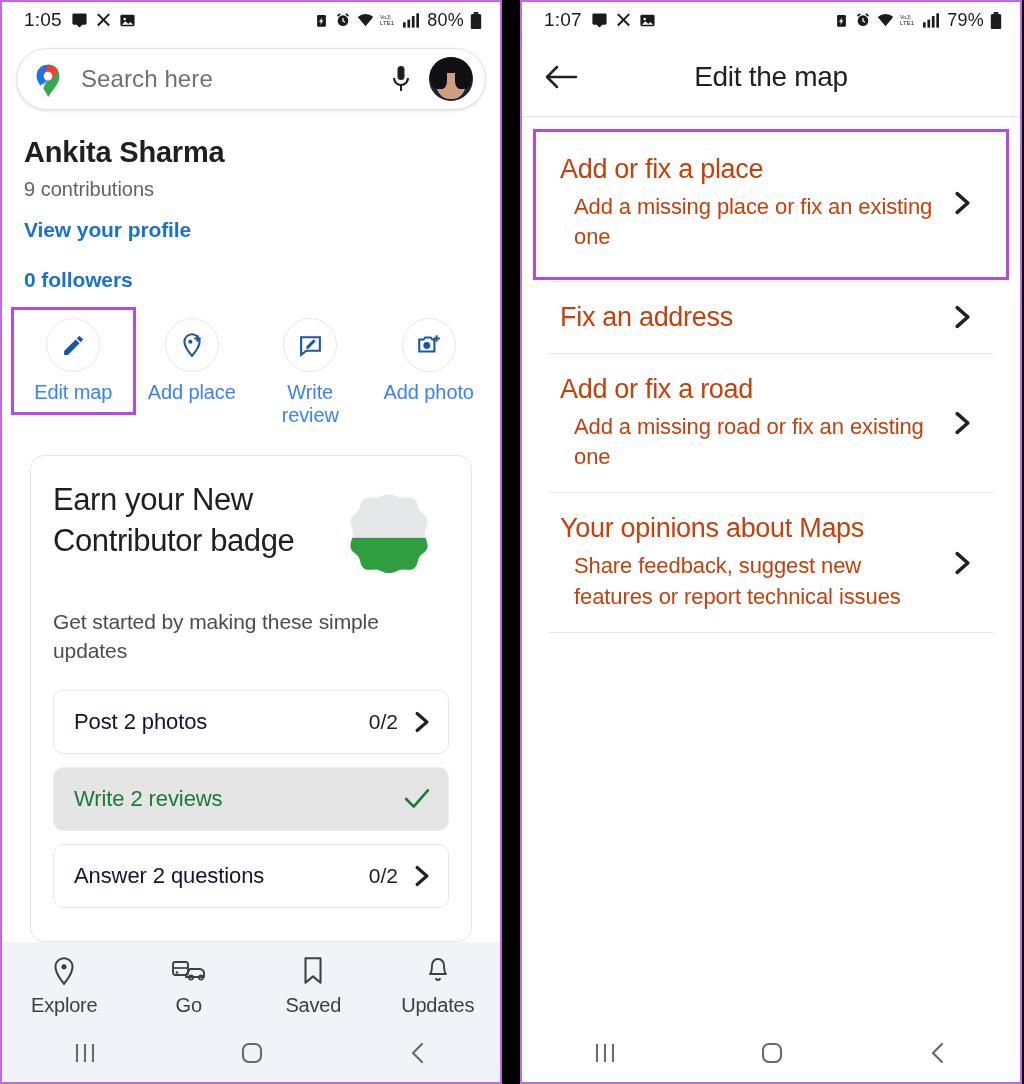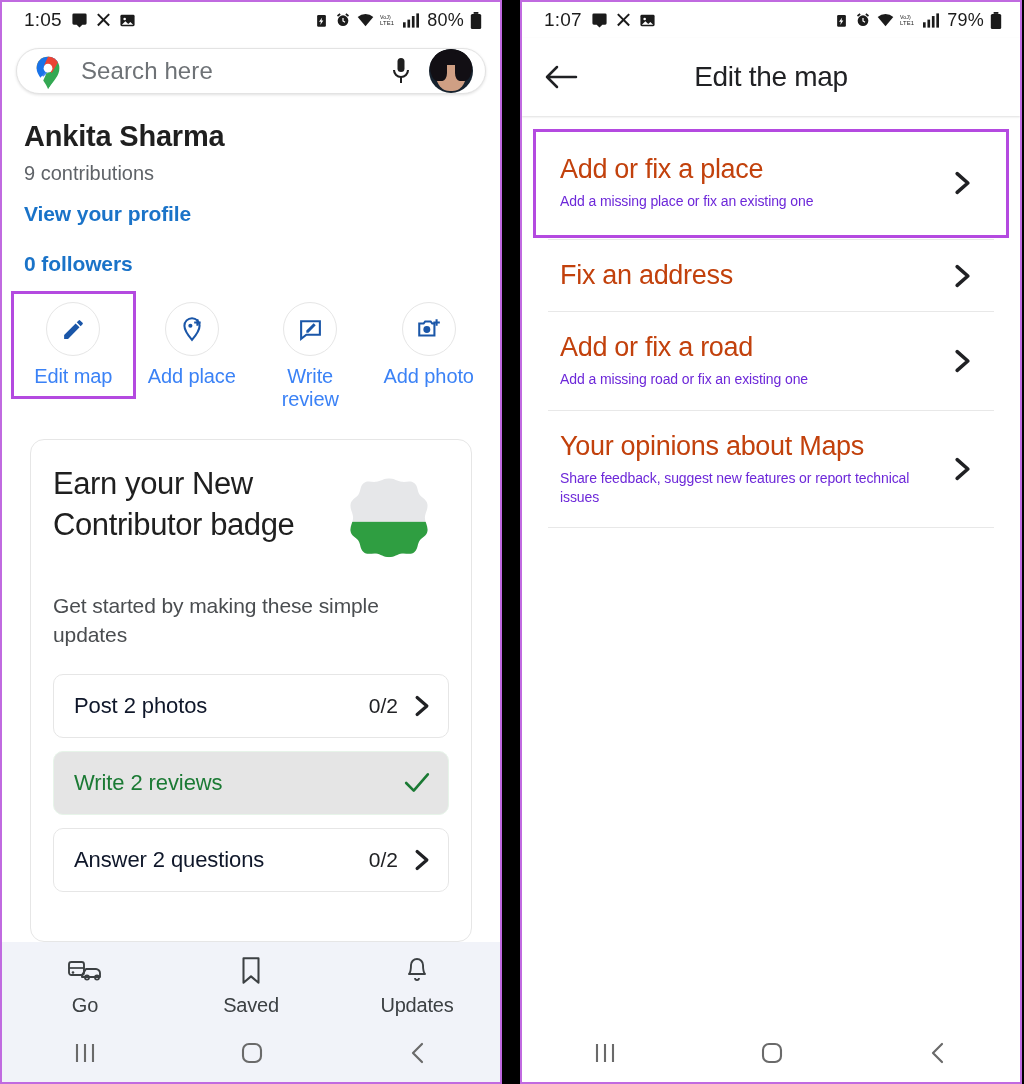--- a/index.html
+++ b/index.html
@@ -30,21 +30,21 @@
   }
   .sb-time { font-size:19px; font-weight:400; }
   .sb-left-icons { display:flex; align-items:center; gap:7px; margin-left:9px; }
   .sb-spacer { flex:1; }
   .sb-right-icons { display:flex; align-items:center; gap:6px; }
   .sb-batt-text { font-size:18px; margin-left:2px; }
   .ic { display:inline-flex; align-items:center; justify-content:center; }
 
   
   .searchbar {
-    margin:10px 14px 0 14px; height:46px;
+    margin:10px 14px 0 14px; height:62px;
     border:1px solid #e3e3e3; border-radius:32px;
     display:flex; align-items:center; padding:0 12px 0 14px;
     box-shadow:0 1px 3px rgba(0,0,0,.12);
     background:#fff;
   }
   .search-placeholder {
     flex:1; margin-left:16px; font-size:24px; color:#6e7276; letter-spacing:.1px;
   }
   .mic-btn { width:40px; display:flex; justify-content:center; align-items:center; }
   .avatar {
@@ -154,22 +154,23 @@
   }
   .editlist { flex:1; padding:16px 0 0 0; background:#fff; overflow:hidden; }
   .erow {
     display:flex; align-items:center; padding:20px 24px 20px 0;
     margin:0 14px; position:relative;
   }
   .erow.hl { outline:3px solid #b44ae0; padding:22px 24px 24px 0; margin-bottom:4px; }
   .erow-body { flex:1; padding-left:24px; }
   .erow-title { font-size:27px; color:#c2410c; letter-spacing:-.3px; }
   .erow-sub {
-    margin-top:7px; font-size:14px; color:#6d28d9; line-height:1.38; letter-spacing:-.1px;
+    margin-top:7px; font-size:22px; color:#c2410c; line-height:1.38; letter-spacing:-.1px;
     max-width:400px;
+    margin-left:14px;
   }
   .erow-chev { width:40px; display:flex; justify-content:center; color:#202124; }
   .esep { height:1px; background:#e8e8e8; margin:0 26px; }
 </style>
 </head>
 <body>
 
 <div class="screens">
 
   <div class="phone left">
@@ -364,20 +365,29 @@
                 <path d="M2 2l8 7-8 7" stroke="#202124" stroke-width="2.6" fill="none" stroke-linecap="round" stroke-linejoin="round"></path>
               </svg>
           </span>
         </div>
       </div>
     </div>
 
     <div class="bottomnav">
       <div class="nav">
         <span class="nav-ic">
+          <svg width="26" height="30" viewBox="0 0 24 28">
+              <path d="M12 2a8 8 0 0 0-8 8c0 6 8 16 8 16s8-10 8-16a8 8 0 0 0-8-8z" fill="none" stroke="#3c4043" stroke-width="1.9"></path>
+              <circle cx="12" cy="10" r="2.4" fill="#3c4043"></circle>
+            </svg>
+        </span>
+        <span class="nav-label">Explore</span>
+      </div>
+      <div class="nav">
+        <span class="nav-ic">
           <svg width="34" height="26" viewBox="0 0 34 26">
             <rect x="1" y="4" width="15" height="13" rx="2.4" fill="none" stroke="#3c4043" stroke-width="1.9"></rect>
             <path d="M1 10h15" stroke="#3c4043" stroke-width="1.7"></path>
             <circle cx="5" cy="14.5" r="1.3" fill="#3c4043"></circle>
             <path d="M14 17l4-6h10c2 0 4 2 4 4v4H14z" fill="none" stroke="#3c4043" stroke-width="1.9" stroke-linejoin="round"></path>
             <circle cx="19" cy="19.5" r="2.1" fill="none" stroke="#3c4043" stroke-width="1.7"></circle>
             <circle cx="29" cy="19.5" r="2.1" fill="none" stroke="#3c4043" stroke-width="1.7"></circle>
           </svg>
         </span>
         <span class="nav-label">Go</span>

